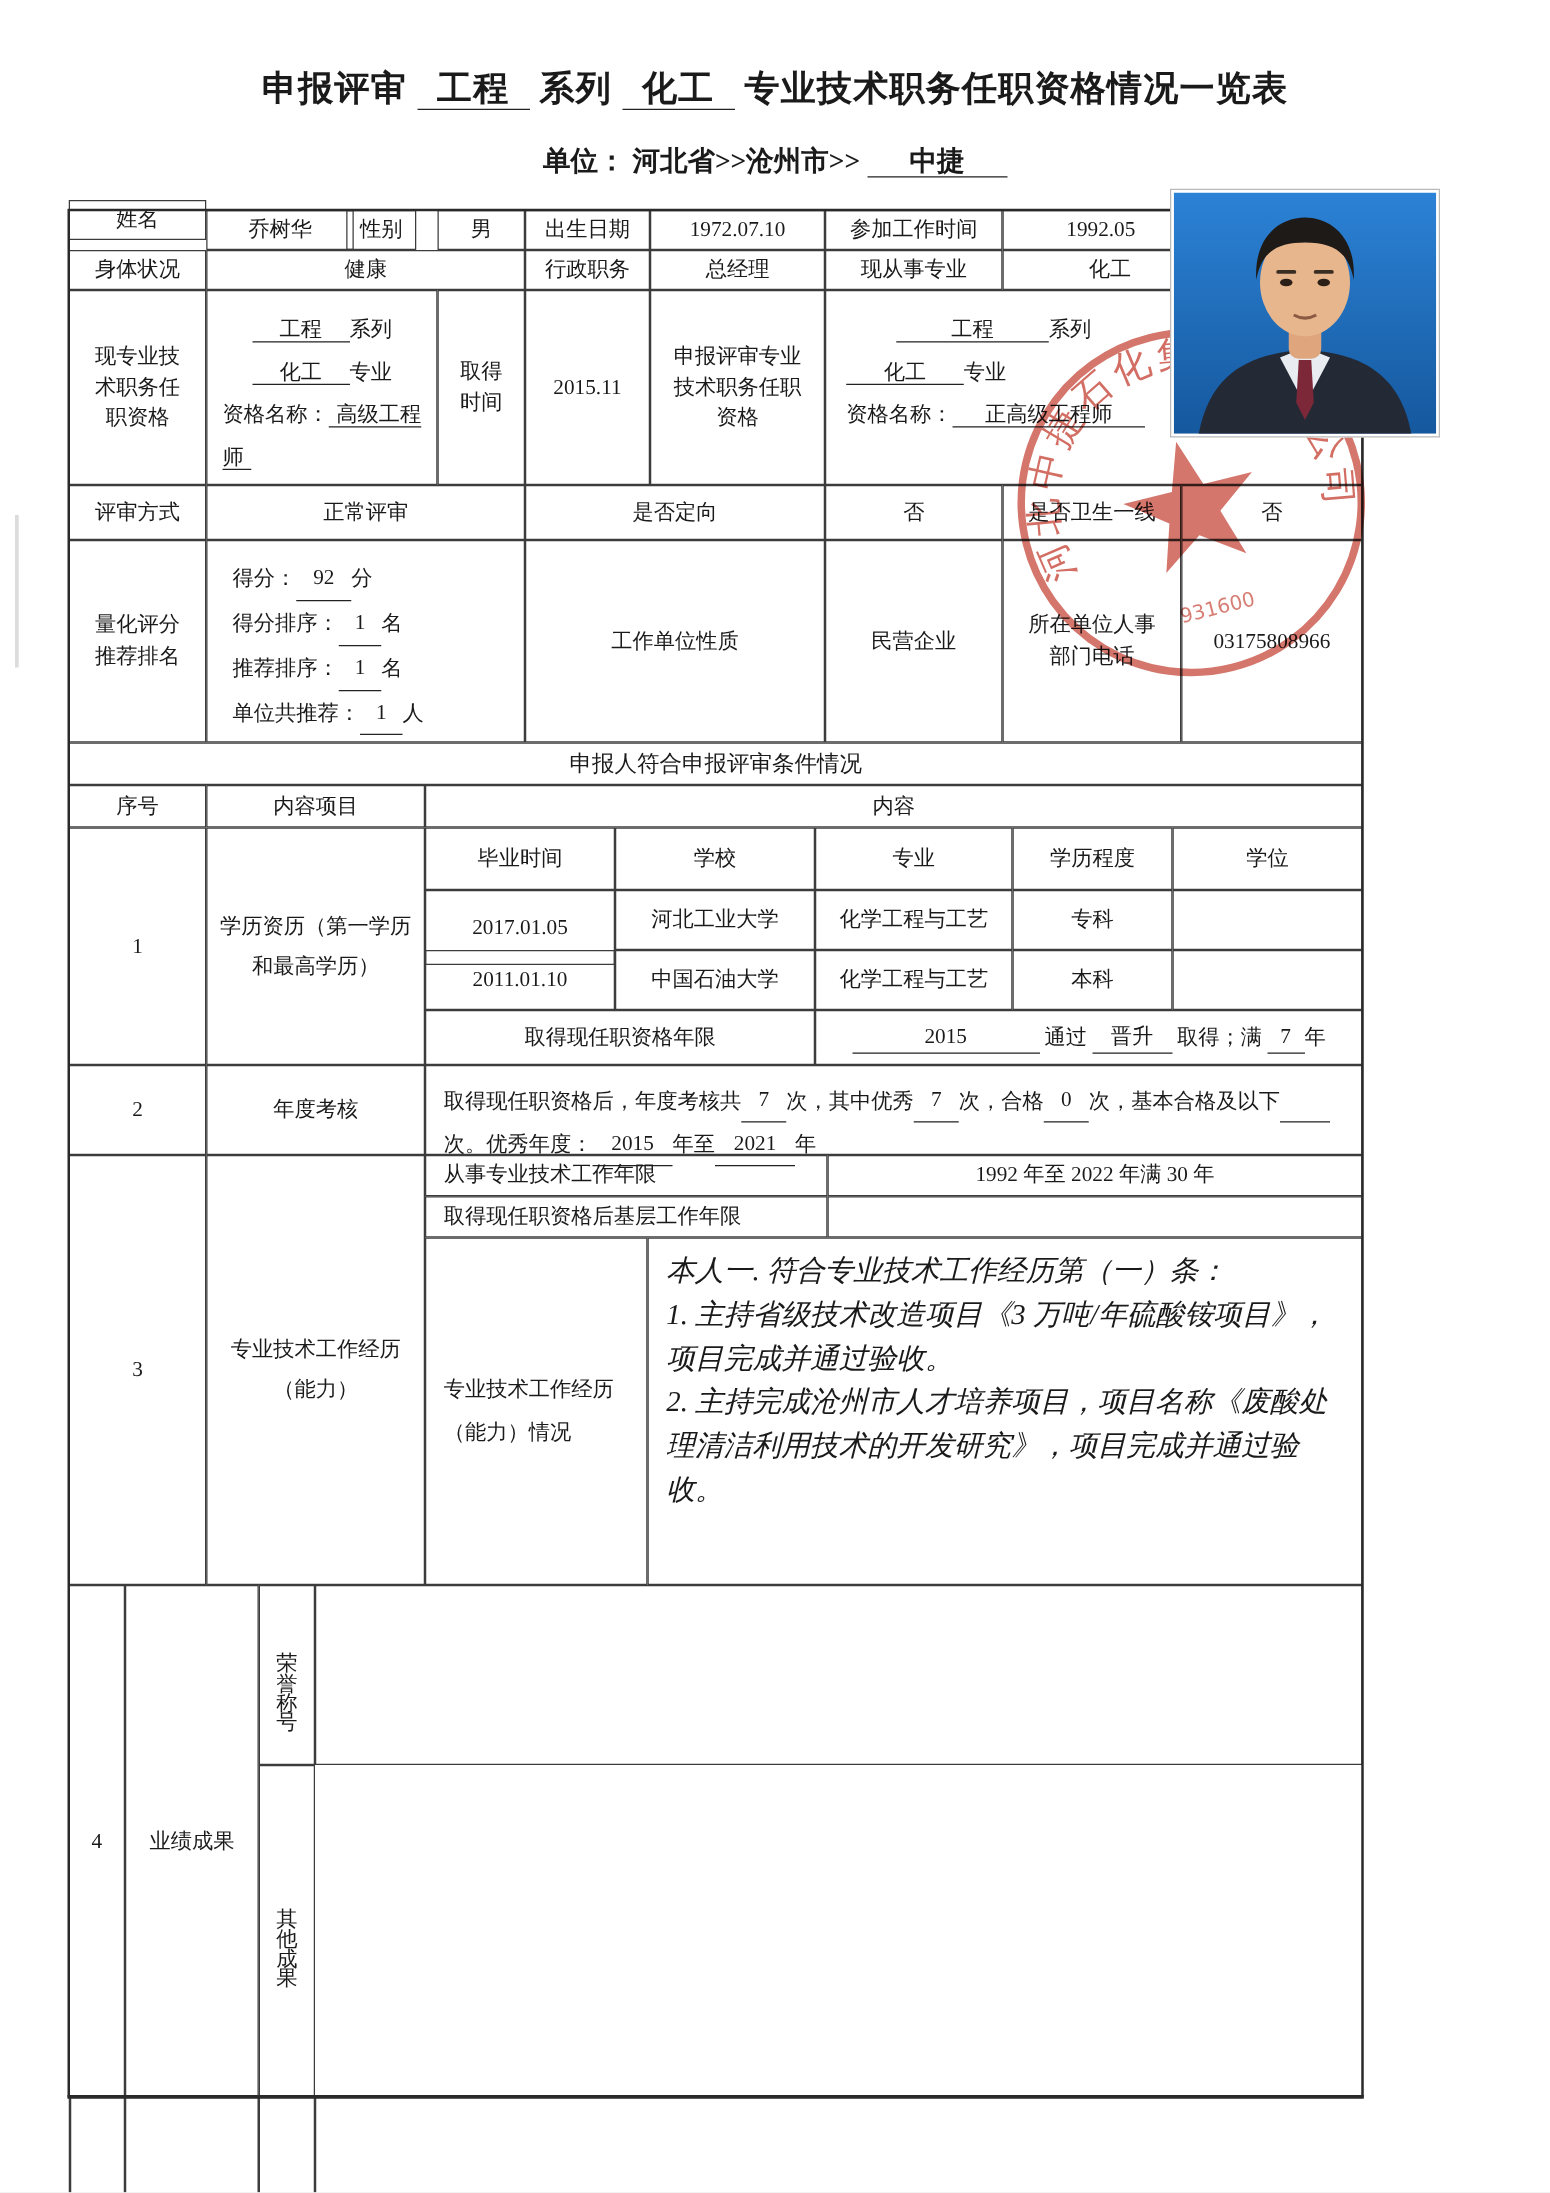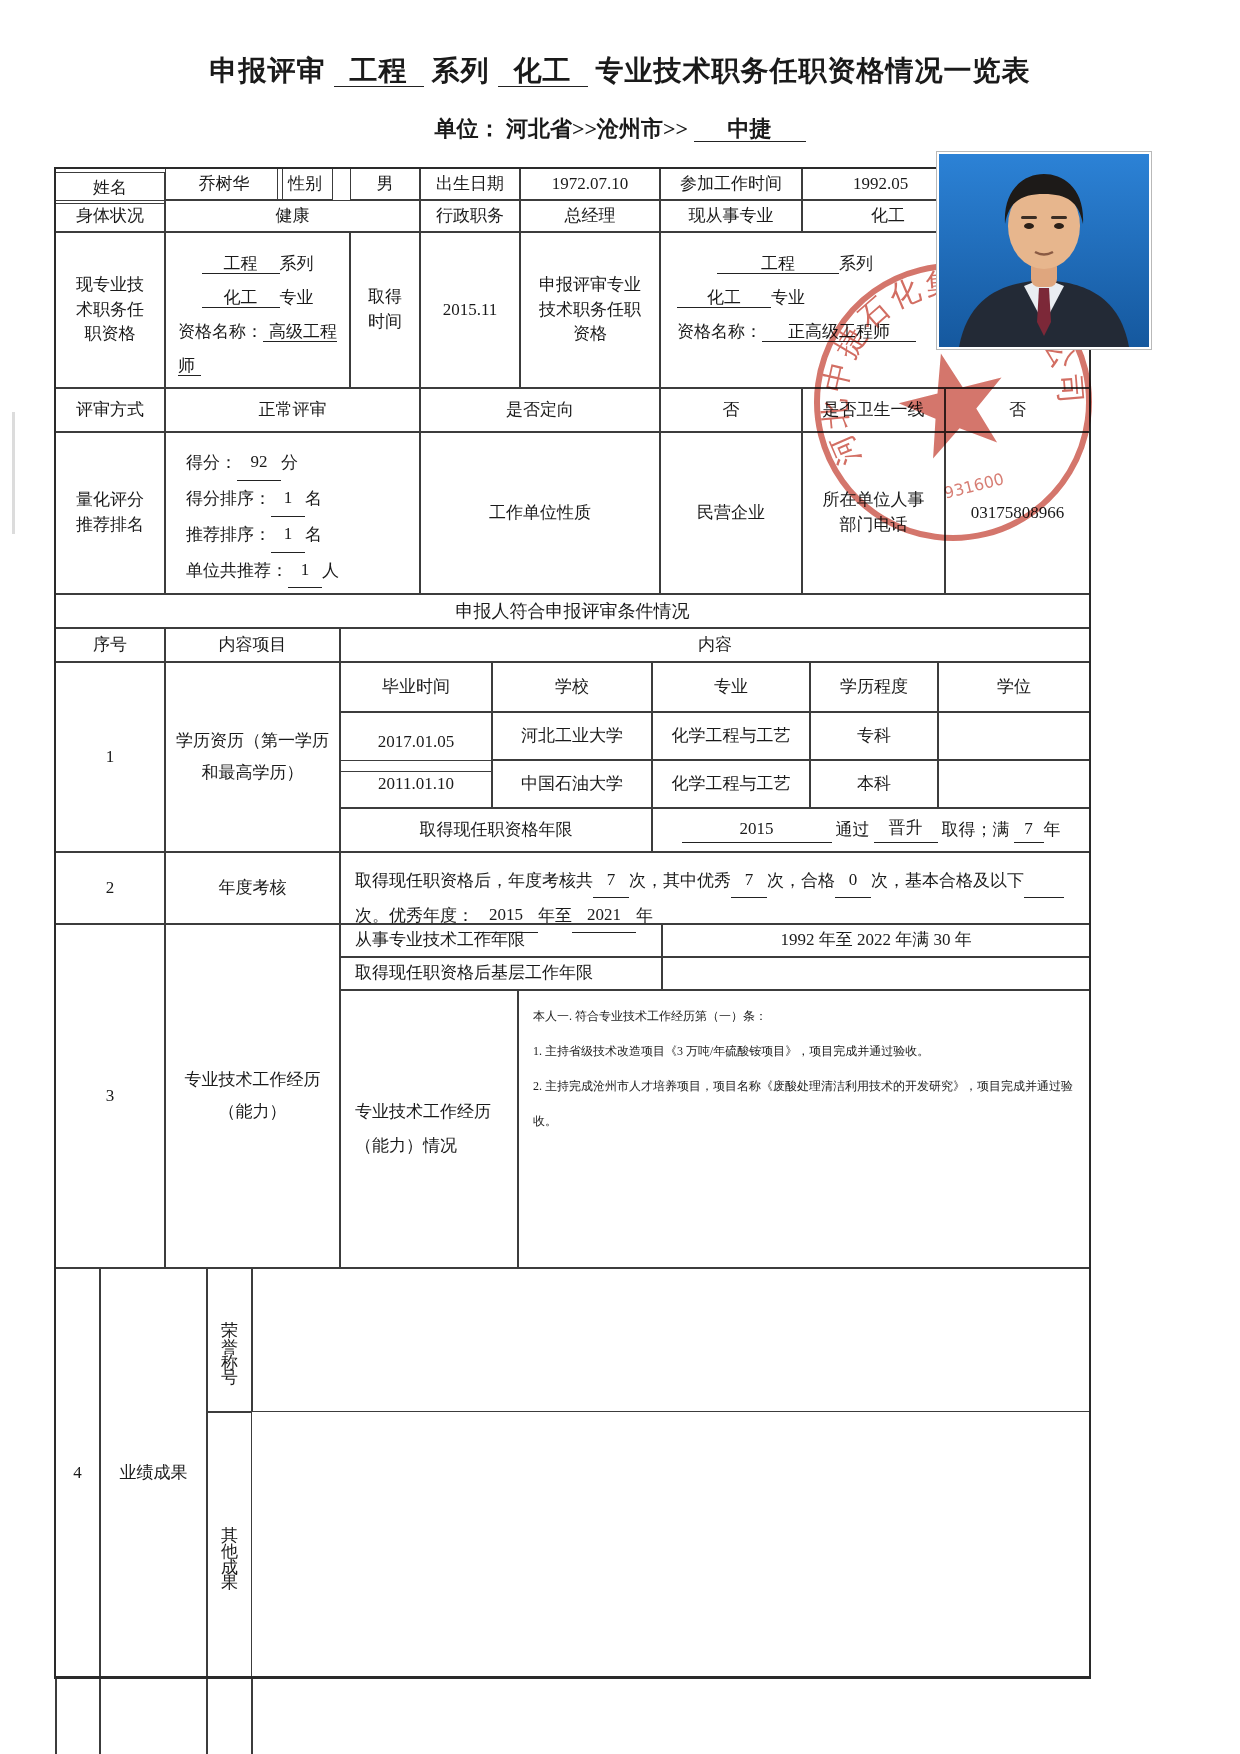--- a/index.html
+++ b/index.html
@@ -11,21 +11,21 @@
   .blk{display:block;text-align:left;}
   .frame{position:absolute;left:54px;top:167px;width:1037px;height:1511px;border:2px solid #2a2a2a;
          pointer-events:none;z-index:4;box-sizing:border-box;}
   .thick{position:absolute;left:54px;top:1676px;width:1037px;height:3px;background:#2a2a2a;z-index:4;}
   .vline{position:absolute;width:2px;background:#3c3c3c;}
   .u{border-bottom:1.6px solid #222;padding:0 6px;}
   .ub{display:inline-block;border-bottom:1.6px solid #222;text-align:center;min-height:18px;vertical-align:bottom;}
   .title{position:absolute;left:0;top:52px;width:1240px;text-align:center;font-size:28px;font-weight:600;letter-spacing:1px;}
   .unit{position:absolute;left:0;top:114px;width:1240px;text-align:center;font-size:22px;font-weight:600;}
   .vert{writing-mode:vertical-rl;text-orientation:upright;letter-spacing:16px;line-height:1;}
-  .para p{margin:0;line-height:35px;font-size:12px;}
+  .para p{margin:0;line-height:35px;font-size:23px;font-style:italic;}
   .para4 p{margin:0;line-height:32px;font-size:17px;}
   .para4 p.ind{text-indent:2.2em;}
   .stamp{position:absolute;left:798px;top:252px;width:310px;height:300px;z-index:5;opacity:.82;
          mix-blend-mode:multiply;transform:rotate(-14deg);pointer-events:none;}
   .photo{position:absolute;left:936px;top:151px;width:216px;height:199px;z-index:6;border:1px solid #b9b9b9;
          background:#fff;padding:2px;box-sizing:border-box;}
   .artifact{position:absolute;left:12px;top:412px;width:3px;height:122px;background:rgba(60,60,60,.18);}
   .digits{word-break:break-all;line-height:1.5;}
 </style>
 </head>
@@ -40,21 +40,21 @@
     <span class="u" style="padding:0 16px;">化工</span>
     <span>专业技术职务任职资格情况一览表</span>
   </div>
 
   <div class="unit">
     <span>单位：</span>
     <span>河北省&gt;&gt;沧州市&gt;&gt;</span>
     <span class="u" style="padding:0 34px;">中捷</span>
   </div>
 
-  <div class="c" style="left:55px;top:172px;width:110px;height:32px">姓名</div>
+  <div class="c" style="left:55px;top:160px;width:110px;height:32px">姓名</div>
   <div class="c" style="left:165px;top:168px;width:118px;height:32px">乔树华</div>
   <div class="c" style="left:277px;top:168px;width:56px;height:32px">性别</div>
   <div class="c" style="left:350px;top:168px;width:70px;height:32px">男</div>
   <div class="c" style="left:420px;top:168px;width:100px;height:32px">出生日期</div>
   <div class="c" style="left:520px;top:168px;width:140px;height:32px">1972.07.10</div>
   <div class="c" style="left:660px;top:168px;width:142px;height:32px">参加工作时间</div>
   <div class="c" style="left:802px;top:168px;width:288px;height:32px;justify-content:flex-start;padding-left:50px;">1992.05</div>
 
   <div class="c" style="left:55px;top:200px;width:110px;height:32px">身体状况</div>
   <div class="c" style="left:165px;top:200px;width:255px;height:32px">健康</div>
@@ -120,21 +120,21 @@
   <div class="c" style="left:340px;top:760px;width:152px;height:48px">2011.01.10</div>
   <div class="c" style="left:492px;top:760px;width:160px;height:48px">中国石油大学</div>
   <div class="c" style="left:652px;top:760px;width:158px;height:48px">化学工程与工艺</div>
   <div class="c" style="left:810px;top:760px;width:128px;height:48px">本科</div>
   <div class="c" style="left:938px;top:760px;width:152px;height:48px"></div>
 
   <div class="c" style="left:340px;top:808px;width:312px;height:44px">取得现任职资格年限</div>
   <div class="c" style="left:652px;top:808px;width:438px;height:44px">
     <span class="ub" style="width:150px;">2015</span>
     <span style="padding:0 4px;">通过</span>
-    <span class="ub" style="width:64px;font-family:Liberation Mono, monospace;">晋升</span>
+    <span class="ub" style="width:64px;">晋升</span>
     <span style="padding:0 4px;">取得；满</span>
     <span class="ub" style="width:30px;">7</span>
     <span>年</span>
   </div>
 
   <div class="c" style="left:55px;top:852px;width:110px;height:72px">2</div>
   <div class="c" style="left:165px;top:852px;width:175px;height:72px">年度考核</div>
   <div class="c blk" style="left:340px;top:852px;width:750px;height:72px;padding:10px 14px;line-height:2.0;">
     <span>取得现任职资格后，年度考核共</span><span class="ub" style="width:36px;">7</span><span>次，其中优秀</span><span class="ub" style="width:36px;">7</span><span>次，合格</span><span class="ub" style="width:36px;">0</span><span>次，基本合格及以下</span><span class="ub" style="width:40px;"></span><span>次。优秀年度：</span><span class="ub" style="width:64px;">2015</span><span>年至</span><span class="ub" style="width:64px;">2021</span><span>年</span>
   </div>

